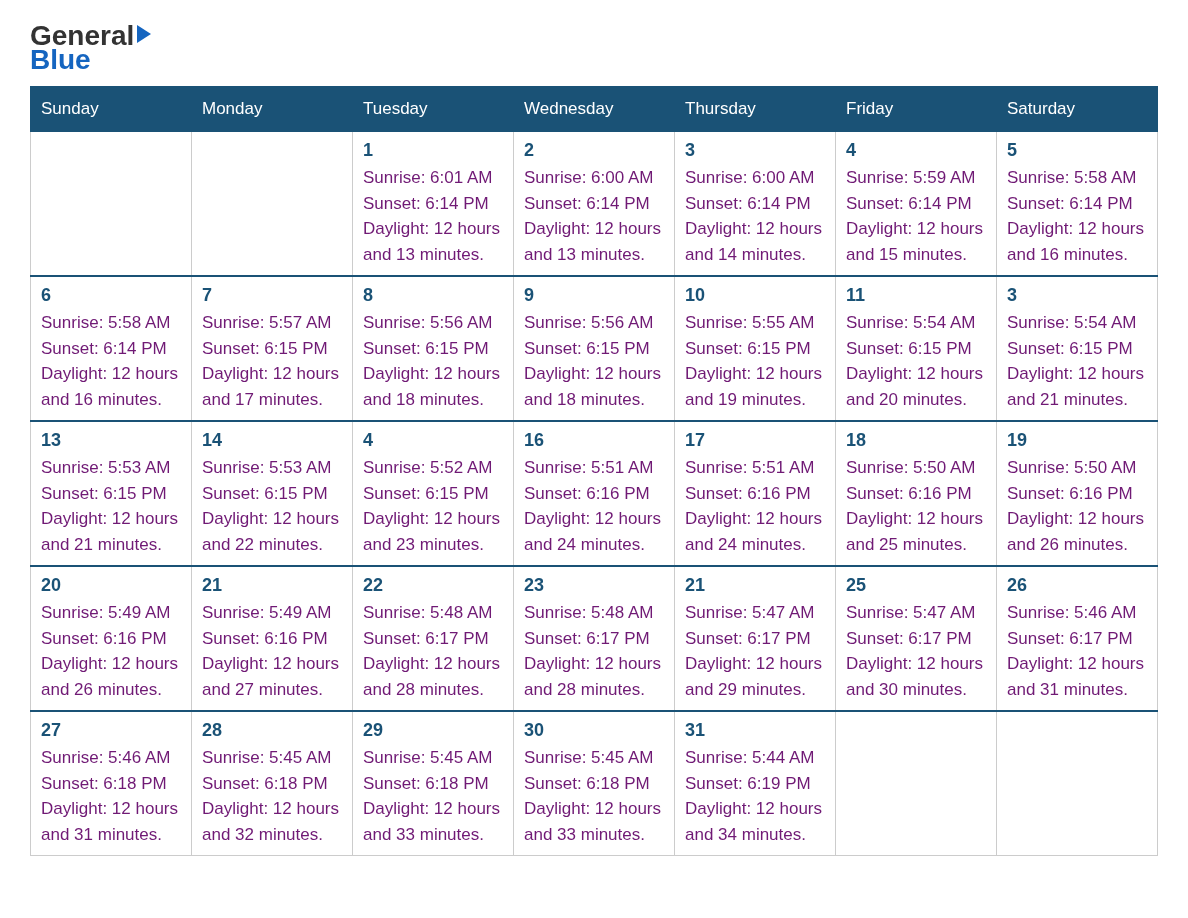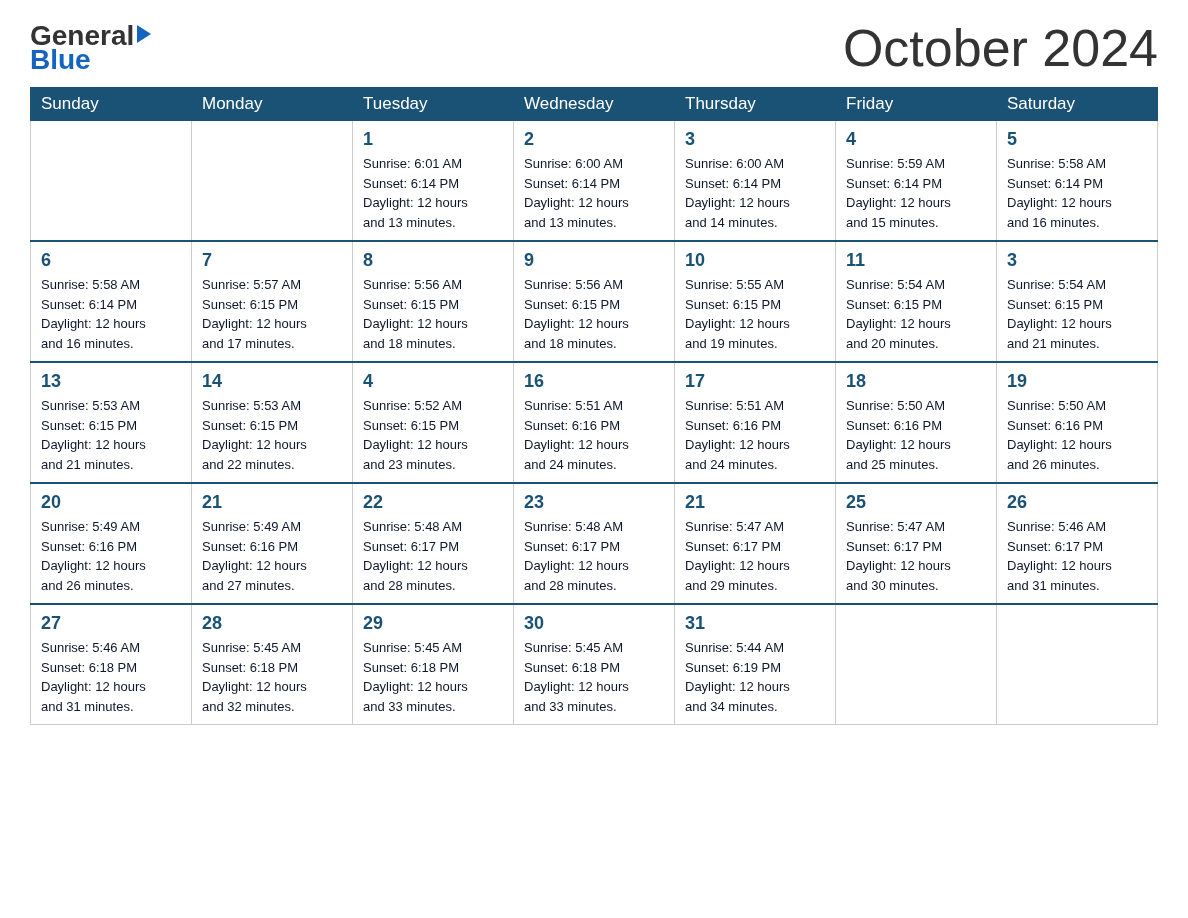--- a/index.html
+++ b/index.html
@@ -56,43 +56,43 @@
       margin-top: 4px;
     }
     .calendar-table {
       width: 100%;
       border-collapse: collapse;
       margin-top: 10px;
     }
     .calendar-table th {
       background: #1a5276;
       color: #fff;
-      padding: 6px 10px;
+      padding: 12px 10px;
       font-size: 17px;
       font-weight: normal;
       text-align: left;
       border: 1px solid #1a5276;
     }
     .calendar-table td {
       border: 1px solid #ccc;
       vertical-align: top;
       padding: 8px 10px;
       width: 14.28%;
       min-height: 110px;
       height: 120px;
     }
     .day-number {
       font-size: 18px;
       font-weight: bold;
       color: #1a5276;
       margin-bottom: 4px;
     }
     .day-info {
-      font-size: 13px;
-      color: #0f172a;
+      font-size: 17px;
+      color: #701a75;
       line-height: 1.5;
     }
     .empty-cell {
       background: #fff;
     }
     .row-divider td {
       border-top: 2px solid #1a5276;
     }
   </style>
 </head>
@@ -103,21 +103,20 @@
     <div class="logo-text">
       <span class="logo-general">General</span>
       <div class="logo-triangle"></div>
       <br>
     </div>
     <div style="margin-left:0; margin-top:-8px;">
       <span class="logo-blue" style="font-size:28px; font-weight:bold;">Blue</span>
     </div>
   </div>
   <div class="title-area">
-    <div class="month-title">October 2024</div>
   </div>
 </div>
 
 <table class="calendar-table">
   <thead>
     <tr>
     <th>Sunday</th>
         <th>Monday</th>
         <th>Tuesday</th>
         <th>Wednesday</th>

